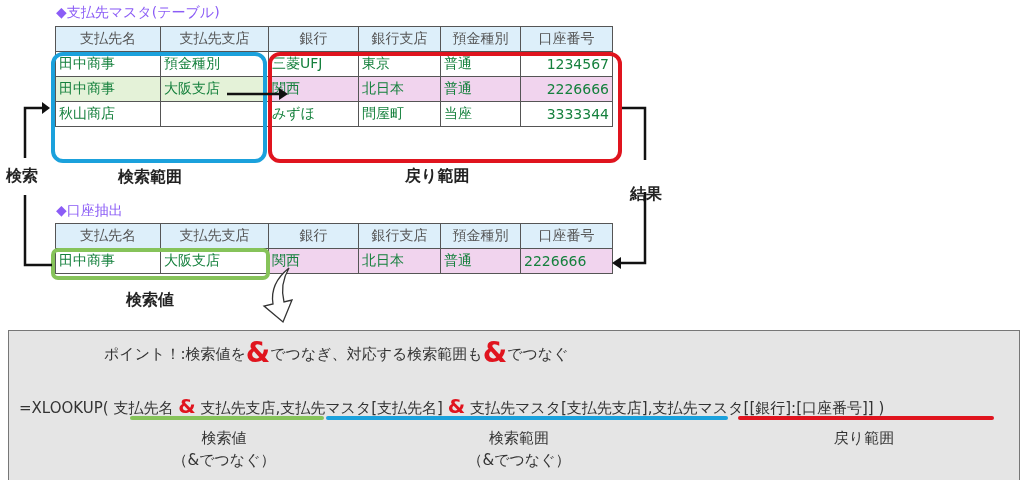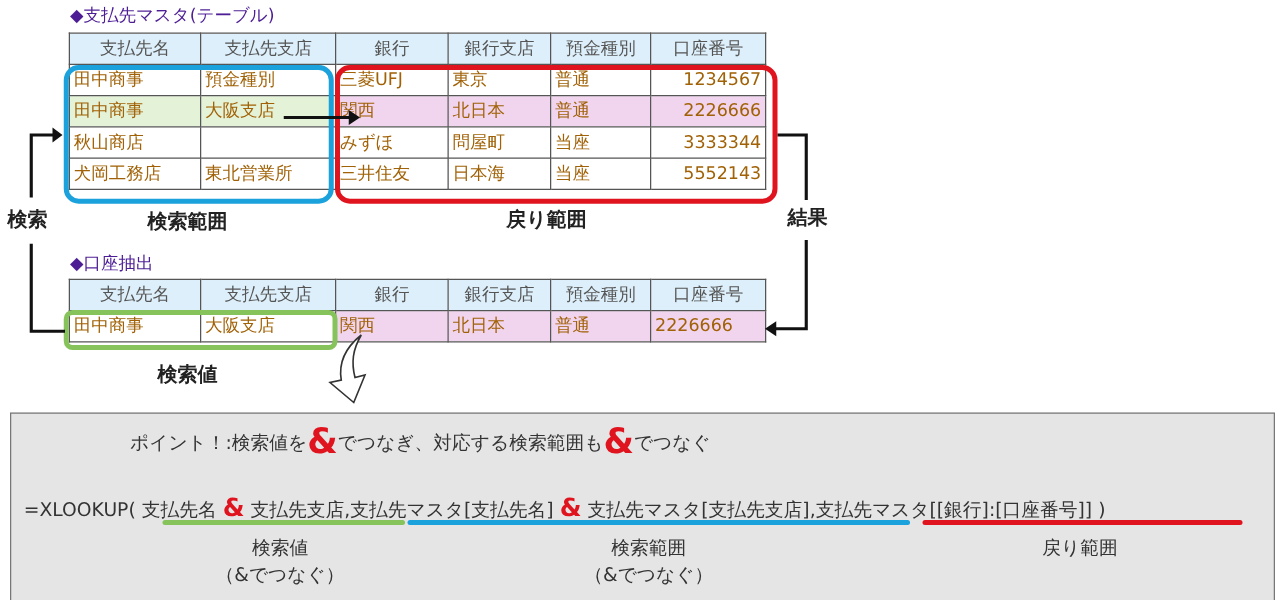--- a/index.html
+++ b/index.html
@@ -1,21 +1,21 @@
 <!DOCTYPE html>
 <html><head>
 <meta charset="utf-8">
 <style>
   html, body { margin:0; padding:0; background:#ffffff; }
   body { width:1024px; height:480px; position:relative; overflow:hidden;
          font-family:"DejaVu Sans", "Liberation Sans", sans-serif; color:#333; }
   .abs { position:absolute; }
-  .caption { font-size:14px; color:#4c1d95; }
+  .caption { font-size:14px; color:#8b5cf6; }
   table.xl { position:absolute; border-collapse:collapse; table-layout:fixed; font-size:14px; }
-  table.xl td { border:1px solid #555; padding:0 3px; height:24px; white-space:nowrap; color:#a16207; overflow:hidden; }
+  table.xl td { border:1px solid #555; padding:0 3px; height:24px; white-space:nowrap; color:#15803d; overflow:hidden; }
   table.xl tr.hdr td { background:#ddeffa; text-align:center; color:#555; }
   table.xl td.c { text-align:left; }
   table.xl td.r { text-align:right; }
   table.xl tr.hl-green td.g { background:#e4f2d8; }
   .pink { background:#f1d4ee !important; }
   .bold-label { font-weight:bold; font-size:16px; color:#222; }
   .frame { position:absolute; box-sizing:border-box; border-radius:12px; }
   .blue-frame { border:4px solid #1ba1dc; }
   .red-frame { border:4px solid #e0141e; }
   .green-frame { border:4px solid #86c35a; border-radius:7px; }
@@ -68,38 +68,30 @@
     <td class="r pink">2226666</td>
   </tr>
   <tr>
     <td>秋山商店</td>
     <td></td>
     <td class="c">みずほ</td>
     <td class="c">問屋町</td>
     <td class="c">当座</td>
     <td class="r">3333344</td>
   </tr>
-  <tr>
-    <td>犬岡工務店</td>
-    <td>東北営業所</td>
-    <td class="c">三井住友</td>
-    <td class="c">日本海</td>
-    <td class="c">当座</td>
-    <td class="r">5552143</td>
-  </tr>
 </tbody>
   </table>
 
 <div class="frame blue-frame" style="left:51px; top:52px; width:216px; height:111px;"></div>
 <div class="frame red-frame" style="left:268px; top:52px; width:354px; height:111px;"></div>
 
 <div class="abs bold-label" style="left:118px; top:167px;">検索範囲</div>
 <div class="abs bold-label" style="left:405px; top:166px;">戻り範囲</div>
 <div class="abs bold-label" style="left:6px; top:166px;text-align:right;">検索</div>
-<div class="abs bold-label" style="left:630px; top:164px;">結果</div>
+<div class="abs bold-label" style="left:630px; top:184px;">結果</div>
 
 <div class="abs caption" style="left:56px; top:202px;">◆口座抽出</div>
 
 <table class="xl" style="left:55px; top:223px;">
   <colgroup>
     <col style="width:105px">
       <col style="width:108px">
       <col style="width:90px">
       <col style="width:82px">
       <col style="width:80px">

